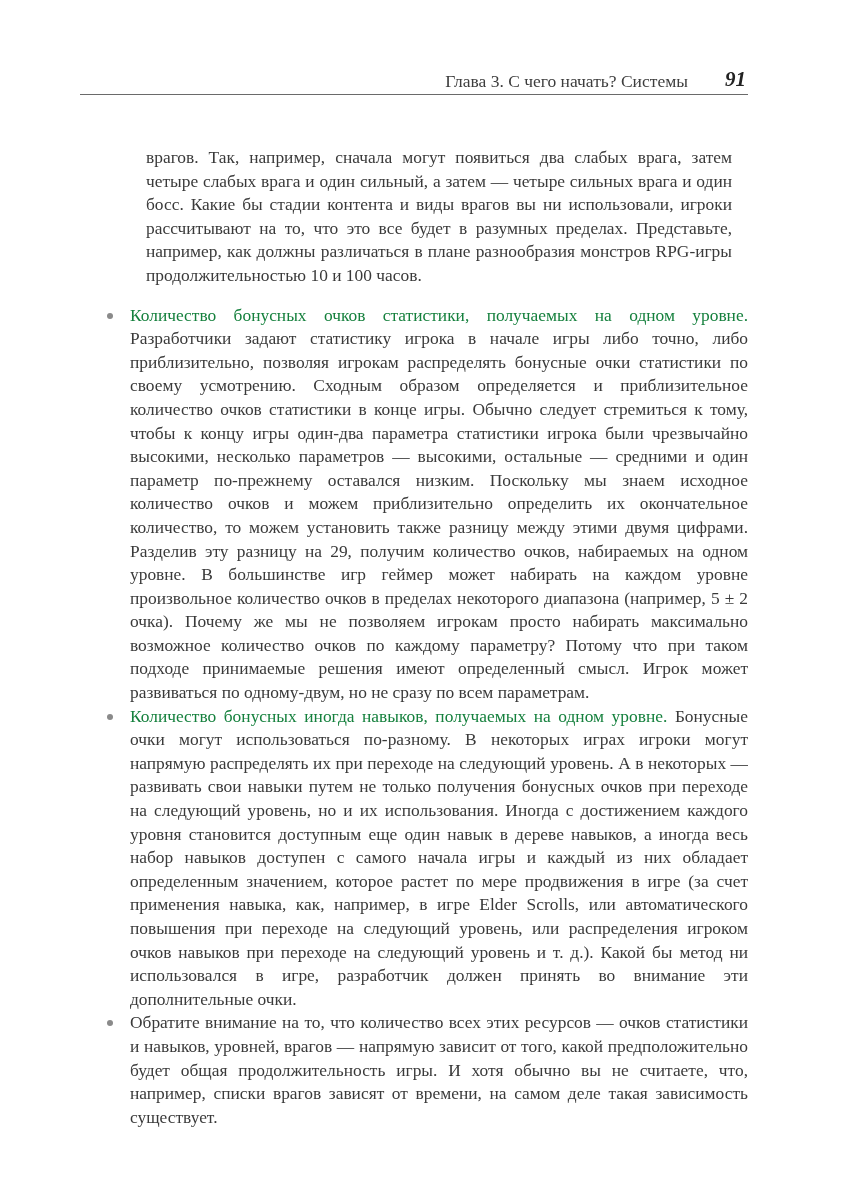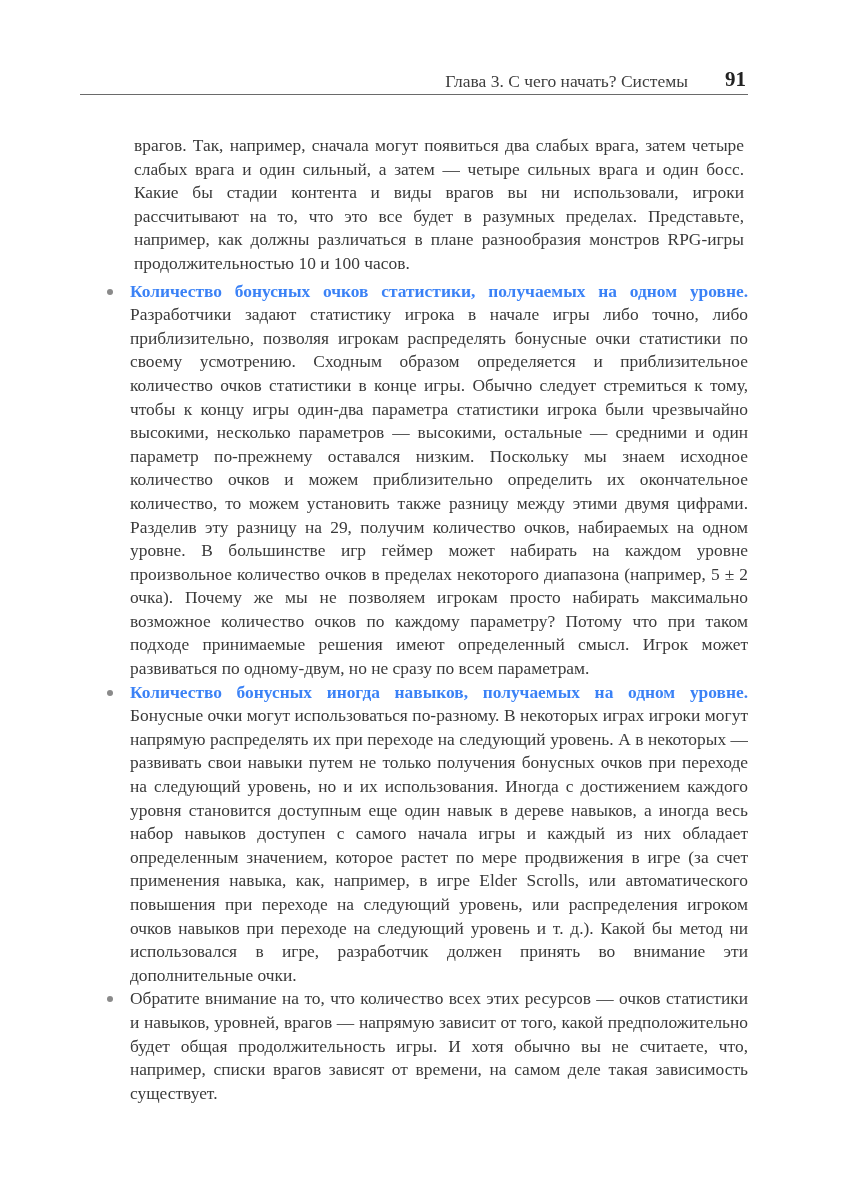--- a/index.html
+++ b/index.html
@@ -2,28 +2,28 @@
 <html><head>
 <meta charset="utf-8">
 <style>
   html, body { margin: 0; padding: 0; background: #ffffff; }
   body { width: 849px; height: 1200px; position: relative; overflow: hidden;
          font-family: "Liberation Serif", "DejaVu Serif", serif; color: #3a3a3a; }
   .page { position: absolute; left: 0; top: 0; width: 833px; height: 1200px; }
   .running-head { position: absolute; left: 80px; top: 66px; width: 668px; height: 28px;
                   border-bottom: 1.5px solid #6a6a6a; }
   .running-head .title { position: absolute; right: 60px; top: 5px; font-size: 17.5px; color: #3d3d3d; }
-  .running-head .pnum { position: absolute; right: 2px; top: 1px; font-size: 21px; font-weight: bold; color: #222; }
+  .running-head .pnum { position: absolute; right: 2px; top: 1px; font-size: 21px; font-weight: bold; color: #222; font-style: italic; }
   .body { position: absolute; left: 130px; top: 130px; width: 618px; font-size: 17.4px;
           line-height: 23.6px; text-align: justify; hyphens: manual; }
-  .para { margin: 4px; }
+  .para { margin: 16px; }
   .bullet { position: relative; margin: 0; }
   .bullet .dot { position: absolute; left: -23px; top: 9px; width: 6px; height: 6px;
                  border-radius: 50%; background: #8a8a8a; }
-  .bullet .head { font-weight: bold; color: #3b82f6; }
+  .bullet .head { font-weight: normal; color: #15803d; }
   .body p span.ital { }
 </style>
 </head>
 <body>
 
 <div class="page">
 
   <div class="running-head">
     <span class="title">Глава 3. С чего начать? Системы</span>
     <span class="pnum">91</span>

